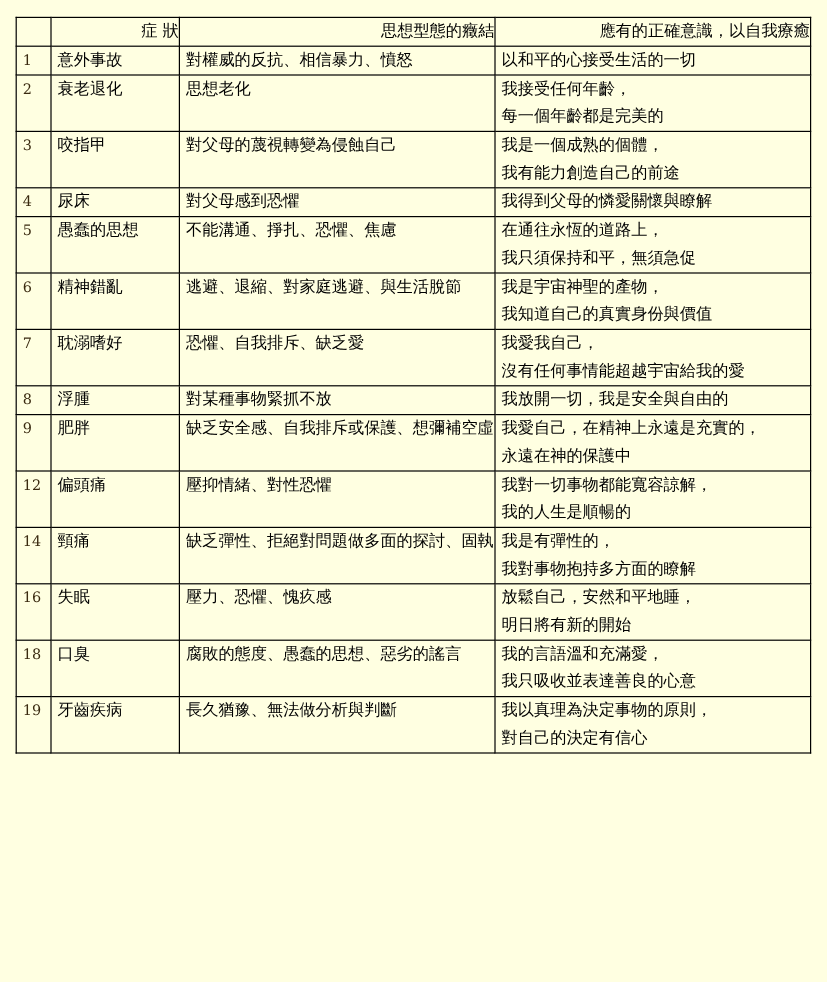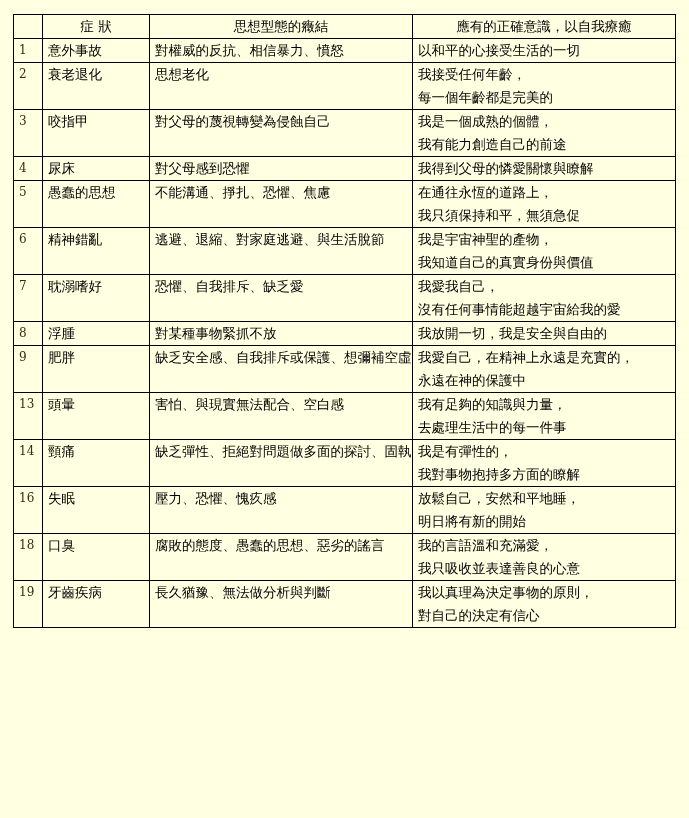--- a/index.html
+++ b/index.html
@@ -22,21 +22,21 @@
     }
     table.main td, table.main th {
       border: 1px solid #000;
       padding: 0 0 0 5px;
       vertical-align: top;
       line-height: 23px;
       font-weight: normal;
       text-align: left;
       white-space: normal;
     }
-    table.main th { text-align: center; padding: 0; height: 23px; }
+    table.main th { text-align: right; padding: 0; height: 23px; }
     col.c-num { width: 29px; }
     col.c-sym { width: 107px; }
     col.c-cause { width: 263px; }
     col.c-cure { width: 263px; }
     td.num {
       text-align: center; padding: 0;
       color: #3a2a10;
       font-family: "DejaVu Serif", "Liberation Serif", serif;
       font-size: 12px;
       font-weight: bold;
@@ -137,26 +137,26 @@
       <tr class="double">
         <td class="num">9</td>
         <td>肥胖</td>
         <td class="cause">缺乏安全感、自我排斥或保護、想彌補空虛</td>
         <td>
           <span class="line">我愛自己，在精神上永遠是充實的，</span>
           <span class="line">永遠在神的保護中</span>
         </td>
       </tr>
       <tr class="double">
-        <td class="num">13</td>
-        <td>頭暈</td>
-        <td class="cause">害怕、與現實無法配合、空白感</td>
+        <td class="num">12</td>
+        <td>偏頭痛</td>
+        <td class="cause">壓抑情緒、對性恐懼</td>
         <td>
-          <span class="line">我有足夠的知識與力量，</span>
-          <span class="line">去處理生活中的每一件事</span>
+          <span class="line">我對一切事物都能寬容諒解，</span>
+          <span class="line">我的人生是順暢的</span>
         </td>
       </tr>
       <tr class="double">
         <td class="num">14</td>
         <td>頸痛</td>
         <td class="cause">缺乏彈性、拒絕對問題做多面的探討、固執</td>
         <td>
           <span class="line">我是有彈性的，</span>
           <span class="line">我對事物抱持多方面的瞭解</span>
         </td>

